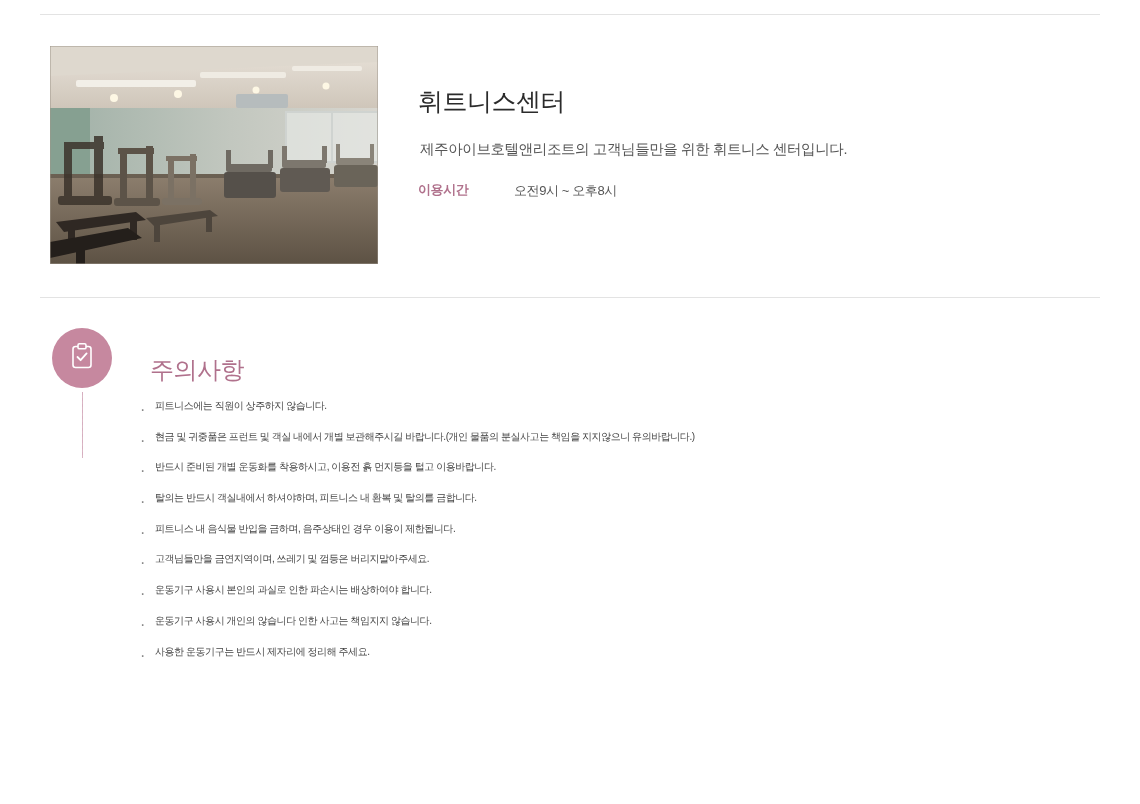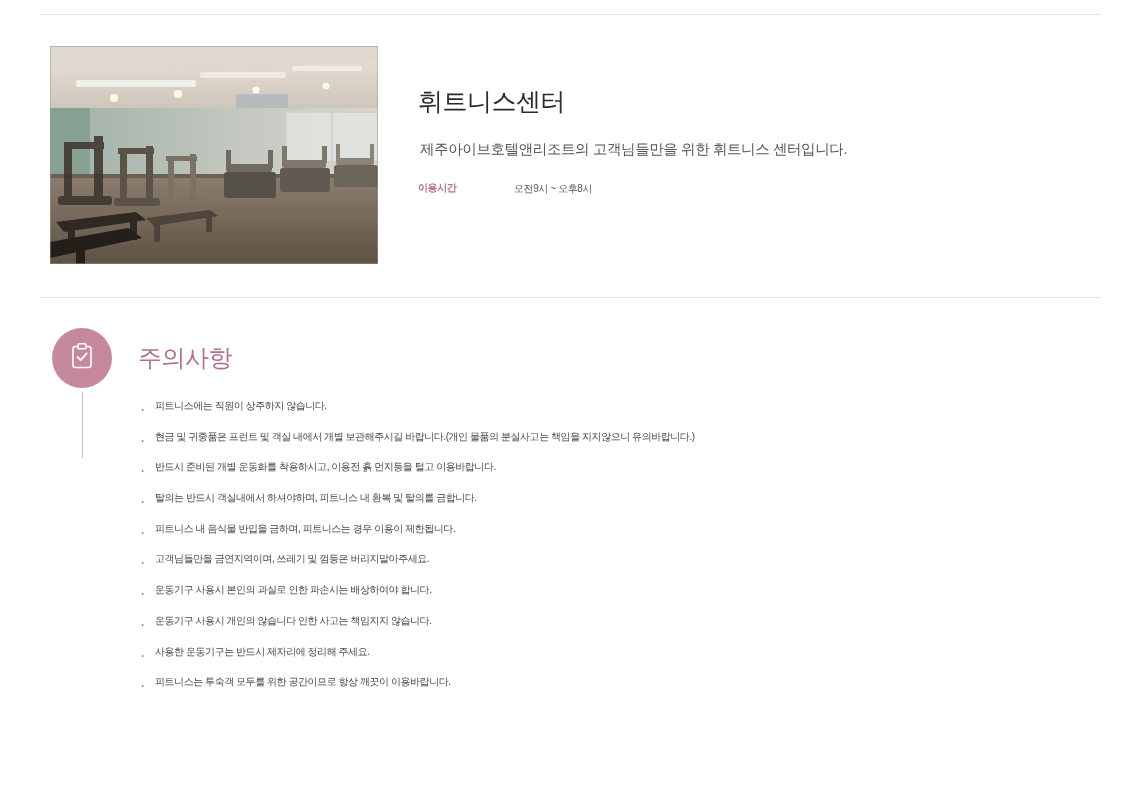--- a/index.html
+++ b/index.html
@@ -65,21 +65,21 @@
     line-height: 1.1;
   }
   .facility-desc {
     font-size: 14.5px;
     color: #555555;
     letter-spacing: -0.4px;
     margin: 0 0 22px 2px;
   }
   .spec-table {
     border-collapse: collapse;
-    font-size: 10px;
+    font-size: 13px;
     letter-spacing: -0.4px;
   }
   .spec-table th {
     text-align: left;
     vertical-align: top;
     color: #b0718c;
     font-weight: bold;
     width: 82px;
     padding: 0 0 17px 0;
     white-space: nowrap;
@@ -134,21 +134,21 @@
     background-size: 1px 6px;
   }
   .notice-title {
     position: absolute;
     left: 98px;
     top: 14px;
     font-size: 24px;
     color: #b0718c;
     font-weight: normal;
     letter-spacing: -0.5px;
-    margin: 0;
+    margin: 12px;
   }
   .notice-list {
     position: absolute;
     left: 98px;
     top: 71px;
     width: 940px;
     list-style: none;
     margin: 0;
     padding: 0;
   }
@@ -308,23 +308,22 @@
     </div>
     <div class="notice-stem"></div>
 
     <h3 class="notice-title">주의사항</h3>
 
     <ul class="notice-list">
       <li>피트니스에는 직원이 상주하지 않습니다.</li>
       <li>현금 및 귀중품은 프런트 및 객실 내에서 개별 보관해주시길 바랍니다.(개인 물품의 분실사고는 책임을 지지않으니 유의바랍니다.)</li>
       <li>반드시 준비된 개별 운동화를 착용하시고, 이용전 흙 먼지등을 털고 이용바랍니다.</li>
       <li>탈의는 반드시 객실내에서 하셔야하며, 피트니스 내 환복 및 탈의를 금합니다.</li>
-      <li>피트니스 내 음식물 반입을 금하며, 피트니스는 경우 이용이 제한됩니다.</li>
+      <li>피트니스 내 음식물 반입을 금하며, 음주상태인 경우 이용이 제한됩니다.</li>
       <li>고객님들만을 금연지역이며, 쓰레기 및 껌등은 버리지말아주세요.</li>
       <li>운동기구 사용시 본인의 과실로 인한 파손시는 배상하여야 합니다.</li>
       <li>운동기구 사용시 개인의 않습니다 인한 사고는 책임지지 않습니다.</li>
       <li>사용한 운동기구는 반드시 제자리에 정리해 주세요.</li>
-      <li>피트니스는 투숙객 모두를 위한 공간이므로 항상 깨끗이 이용바랍니다.</li>
 
     </ul>
   </section>
 
 </div>
 
 </body></html>

